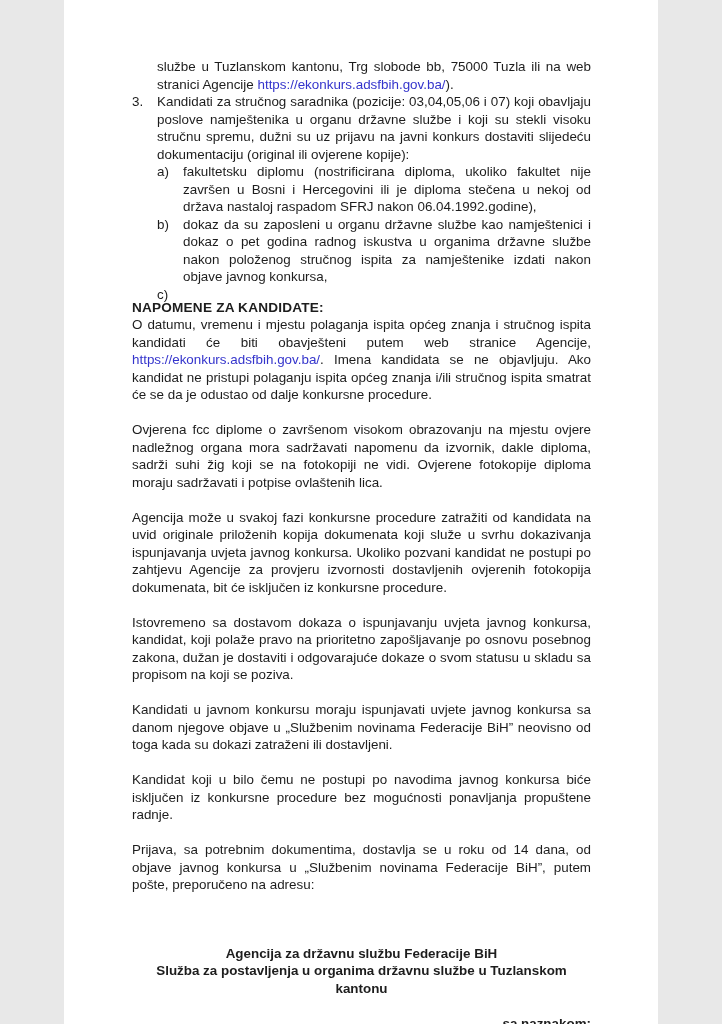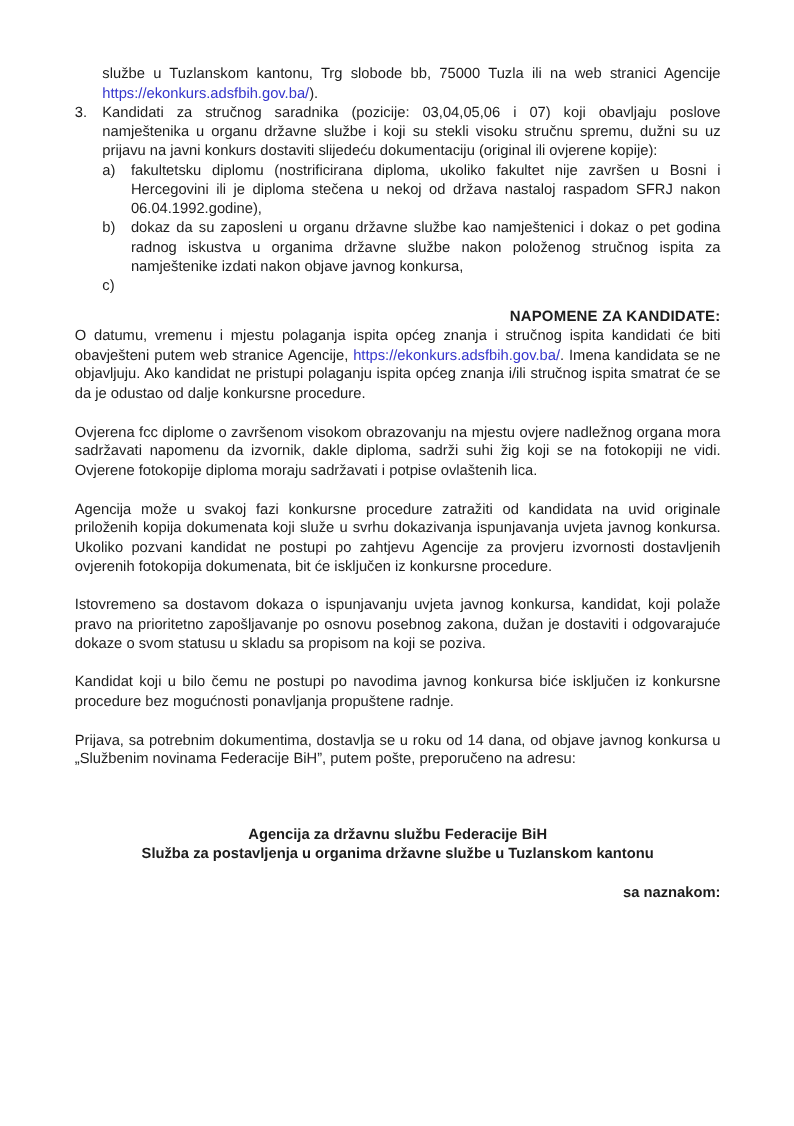--- a/index.html
+++ b/index.html
@@ -1,19 +1,19 @@
 <!DOCTYPE html>
 <html lang="bs"><head>
 <meta charset="utf-8">
 <style>
   * { margin: 0; padding: 0; box-sizing: border-box; }
   html, body { background: #e8e8e8; }
   .page {
     position: relative;
-    width: 722px;
+    width: 594px;
     height: 1024px;
     background: #ffffff;
     margin: 0 auto;
     overflow: hidden;
     font-family: "Liberation Sans", "DejaVu Sans", sans-serif;
     font-size: 13.4px;
     line-height: 17.5px;
     color: #1d1d1d;
     padding: 58px 67px 0 68px;
   }
@@ -26,24 +26,23 @@
   
   .num-item { position: relative; padding-left: 25px; text-align: justify; }
   .num-item .num { position: absolute; left: 0; top: 0; }
 
   
   .sub-item { position: relative; margin-left: 25px; padding-left: 26px; text-align: justify; }
   .sub-item .letter { position: absolute; left: 0; top: 0; }
 
   .notes-heading {
     font-weight: bold;
-    margin-top: 28px;
+    margin-top: 13px;
     font-size: 13.6px;
     letter-spacing: 0.2px;
-    text-align: right;
   }
 
   .address-block {
     margin-top: 51px;
     text-align: center;
     font-weight: bold;
   }
   .address-block div { line-height: 17.5px; }
 
   .annotation {
@@ -76,23 +75,24 @@
     <span class="letter">c)</span>
   </div>
 
   <div class="notes-heading">NAPOMENE ZA KANDIDATE:</div>
 
   <p class="para"><span>O datumu, vremenu i mjestu polaganja ispita općeg znanja i stručnog ispita kandidati će biti obavješteni putem web stranice Agencije, </span><a class="link">https://ekonkurs.adsfbih.gov.ba/</a><span>. Imena kandidata se ne objavljuju. Ako kandidat ne pristupi polaganju ispita općeg znanja i/ili stručnog ispita smatrat će se da je odustao od dalje konkursne procedure.</span></p>
 
   <p class="para">Ovjerena fcc diplome o završenom visokom obrazovanju na mjestu ovjere nadležnog organa mora sadržavati napomenu da izvornik, dakle diploma, sadrži suhi žig koji se na fotokopiji ne vidi. Ovjerene fotokopije diploma moraju sadržavati i potpise ovlaštenih lica.</p>
   <p class="para">Agencija može u svakoj fazi konkursne procedure zatražiti od kandidata na uvid originale priloženih kopija dokumenata koji služe u svrhu dokazivanja ispunjavanja uvjeta javnog konkursa. Ukoliko pozvani kandidat ne postupi po zahtjevu Agencije za provjeru izvornosti dostavljenih ovjerenih fotokopija dokumenata, bit će isključen iz konkursne procedure.</p>
   <p class="para">Istovremeno sa dostavom dokaza o ispunjavanju uvjeta javnog konkursa, kandidat, koji polaže pravo na prioritetno zapošljavanje po osnovu posebnog zakona, dužan je dostaviti i odgovarajuće dokaze o svom statusu u skladu sa propisom na koji se poziva.</p>
+  <p class="para">Kandidati u javnom konkursu moraju ispunjavati uvjete javnog konkursa sa danom njegove objave u „Službenim novinama Federacije BiH” neovisno od toga kada su dokazi zatraženi ili dostavljeni.</p>
   <p class="para">Kandidat koji u bilo čemu ne postupi po navodima javnog konkursa biće isključen iz konkursne procedure bez mogućnosti ponavljanja propuštene radnje.</p>
   <p class="para">Prijava, sa potrebnim dokumentima, dostavlja se u roku od 14 dana, od objave javnog konkursa u „Službenim novinama Federacije BiH”, putem pošte, preporučeno na adresu:</p>
 
   <div class="address-block">
     <div>Agencija za državnu službu Federacije BiH</div>
-    <div>Služba za postavljenja u organima državne službe u Tuzlanskom kantonu</div>
+    <div>Služba za postavljenja u organima državnu službe u Tuzlanskom kantonu</div>
   </div>
 
   <div class="annotation">sa naznakom:</div>
 
 </div>
 
 </body></html>

